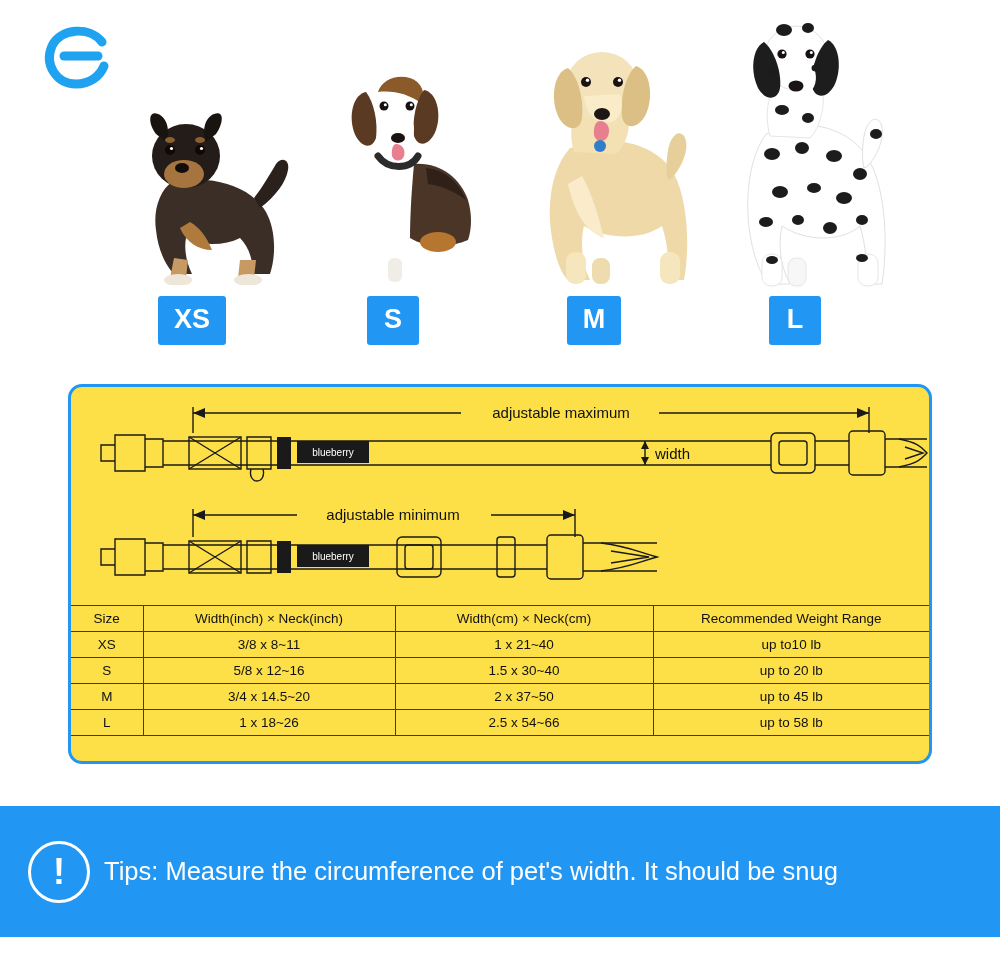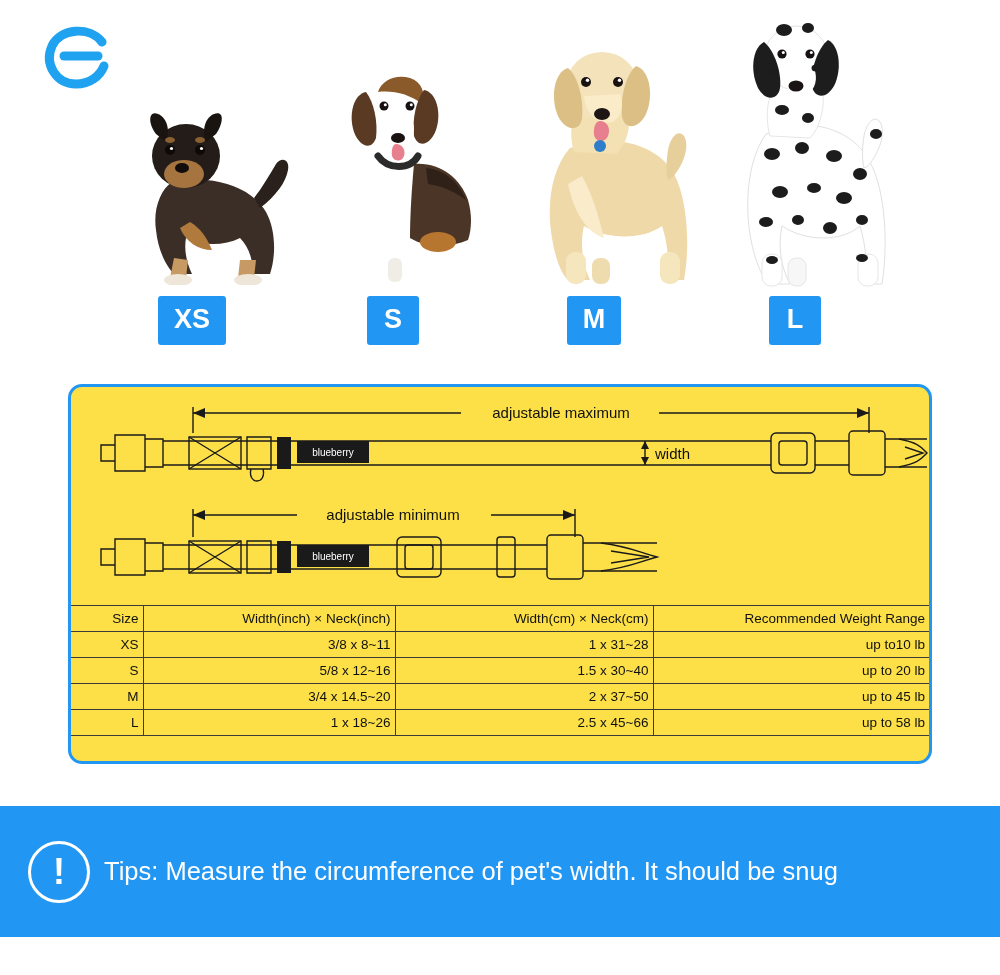--- a/index.html
+++ b/index.html
@@ -42,21 +42,21 @@
     overflow: hidden;
   }
   .diagram { position: absolute; left: 0; top: 0; width: 858px; height: 220px; }
 
   
   .table-wrap { position: absolute; left: 0; top: 218px; width: 858px; }
   table.size-table { border-collapse: collapse; width: 858px; font-size: 13.5px; color: #111; }
   table.size-table td, table.size-table th {
     border: 1px solid #3a3a3a;
     padding: 5px 4px;
-    text-align: right;
+    text-align: center;
     font-weight: 400;
     height: 26px;
   }
   table.size-table tr.title-row td {
     border-left: none; border-right: none; border-top: 1px solid #3a3a3a;
     text-align: left; padding-left: 14px; font-size: 14px; height: 28px;
   }
   table.size-table tr.head-row td { font-size: 13.5px; }
   td.c0 { width: 72px; border-left: none !important; }
   td.c1 { width: 252px; margin-top: 32px; }
@@ -373,39 +373,39 @@
         <tbody>
           <tr class="head-row">
             <td class="c0">Size</td>
             <td class="c1">Width(inch)  × Neck(inch)</td>
             <td class="c2">Width(cm)  × Neck(cm)</td>
             <td class="c3">Recommended Weight Range</td>
           </tr>
           <tr>
             <td class="c0">XS</td>
             <td class="c1">3/8 x 8~11</td>
-            <td class="c2">1 x 31~28</td>
+            <td class="c2">1 x 21~40</td>
             <td class="c3">up to10 lb</td>
           </tr>
           <tr>
             <td class="c0">S</td>
             <td class="c1">5/8 x 12~16</td>
             <td class="c2">1.5 x 30~40</td>
             <td class="c3">up to 20 lb</td>
           </tr>
           <tr>
             <td class="c0">M</td>
             <td class="c1">3/4 x 14.5~20</td>
             <td class="c2">2 x 37~50</td>
             <td class="c3">up to 45 lb</td>
           </tr>
           <tr>
             <td class="c0">L</td>
             <td class="c1">1 x 18~26</td>
-            <td class="c2">2.5 x 45~66</td>
+            <td class="c2">2.5 x 54~66</td>
             <td class="c3">up to 58 lb</td>
           </tr>
         </tbody>
       </table>
     </div>
   </div>
 
   <div class="tips">
     <div class="tips-icon">!</div>
     <div class="tips-text">

